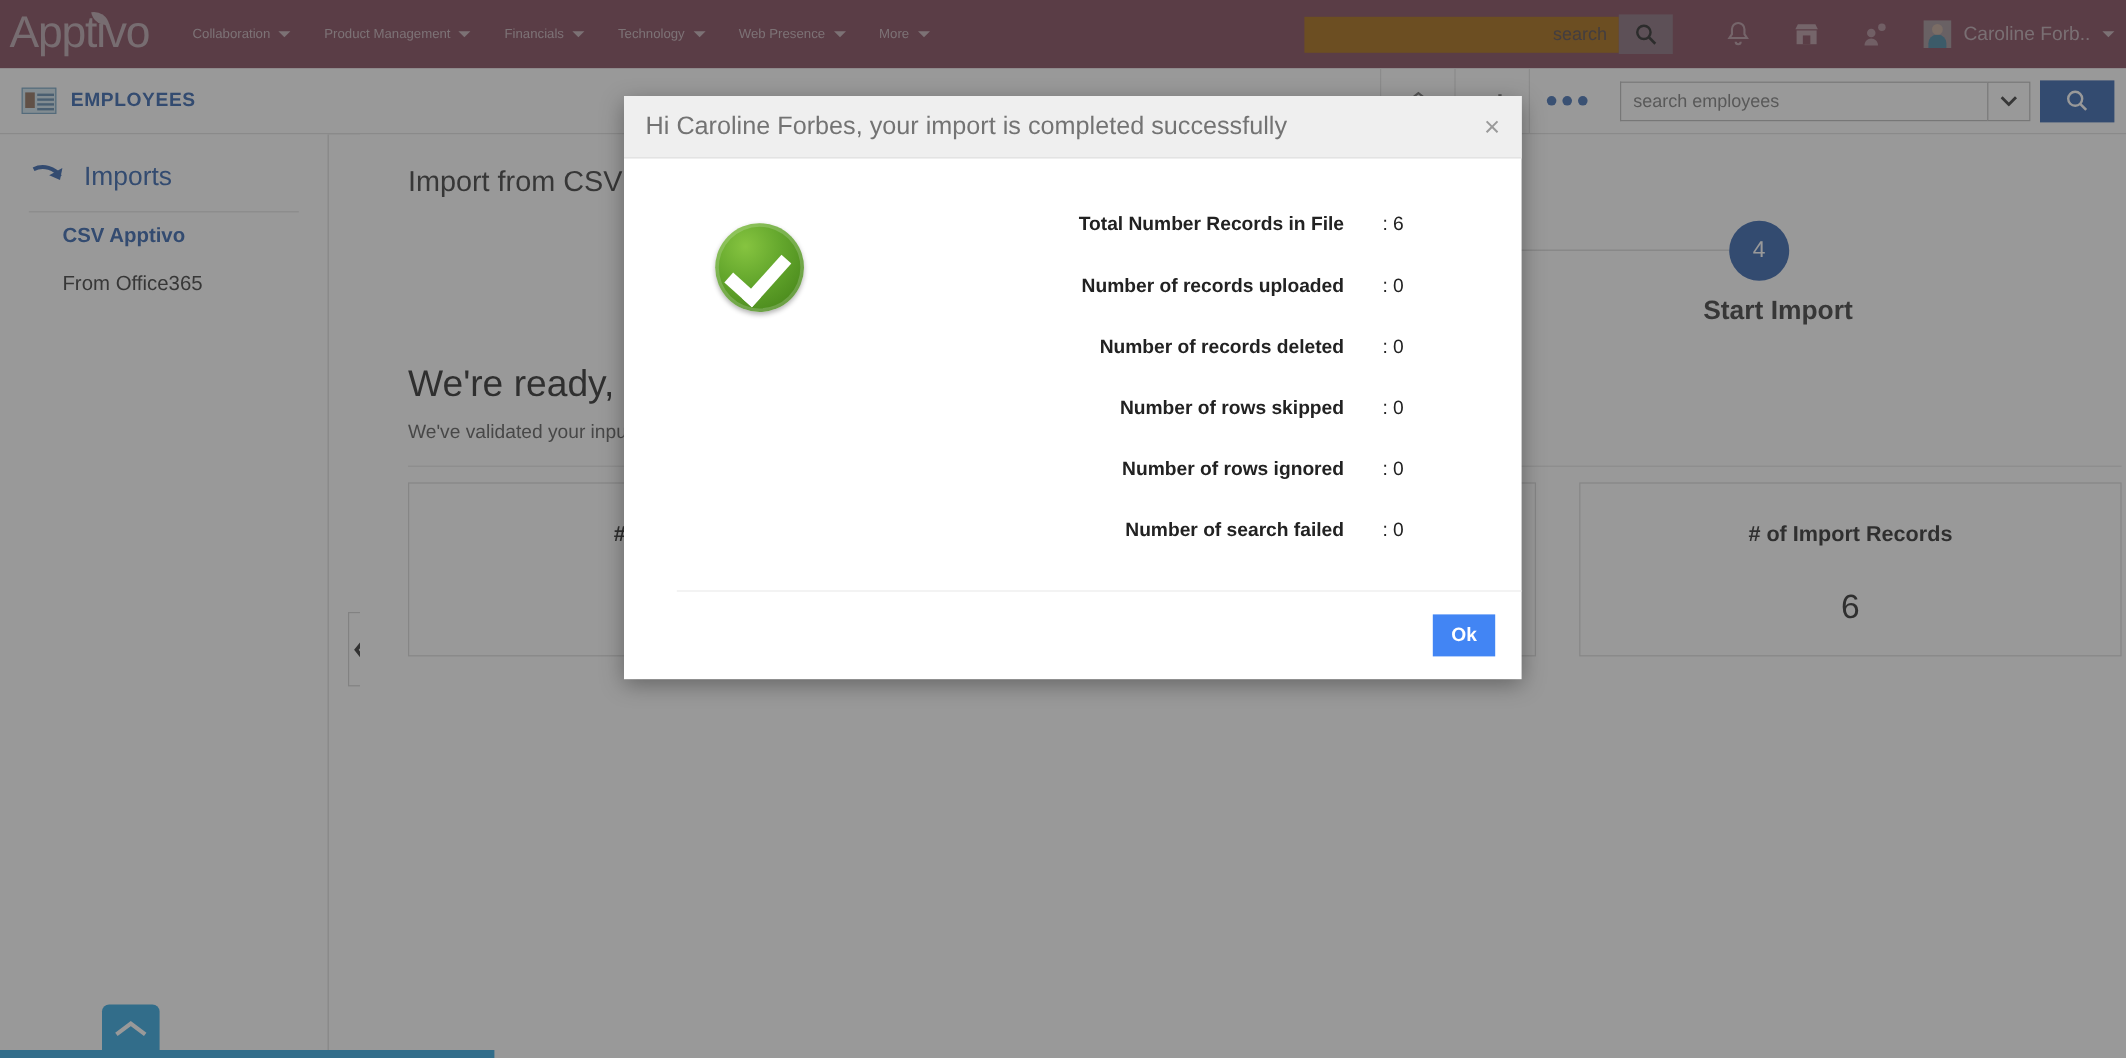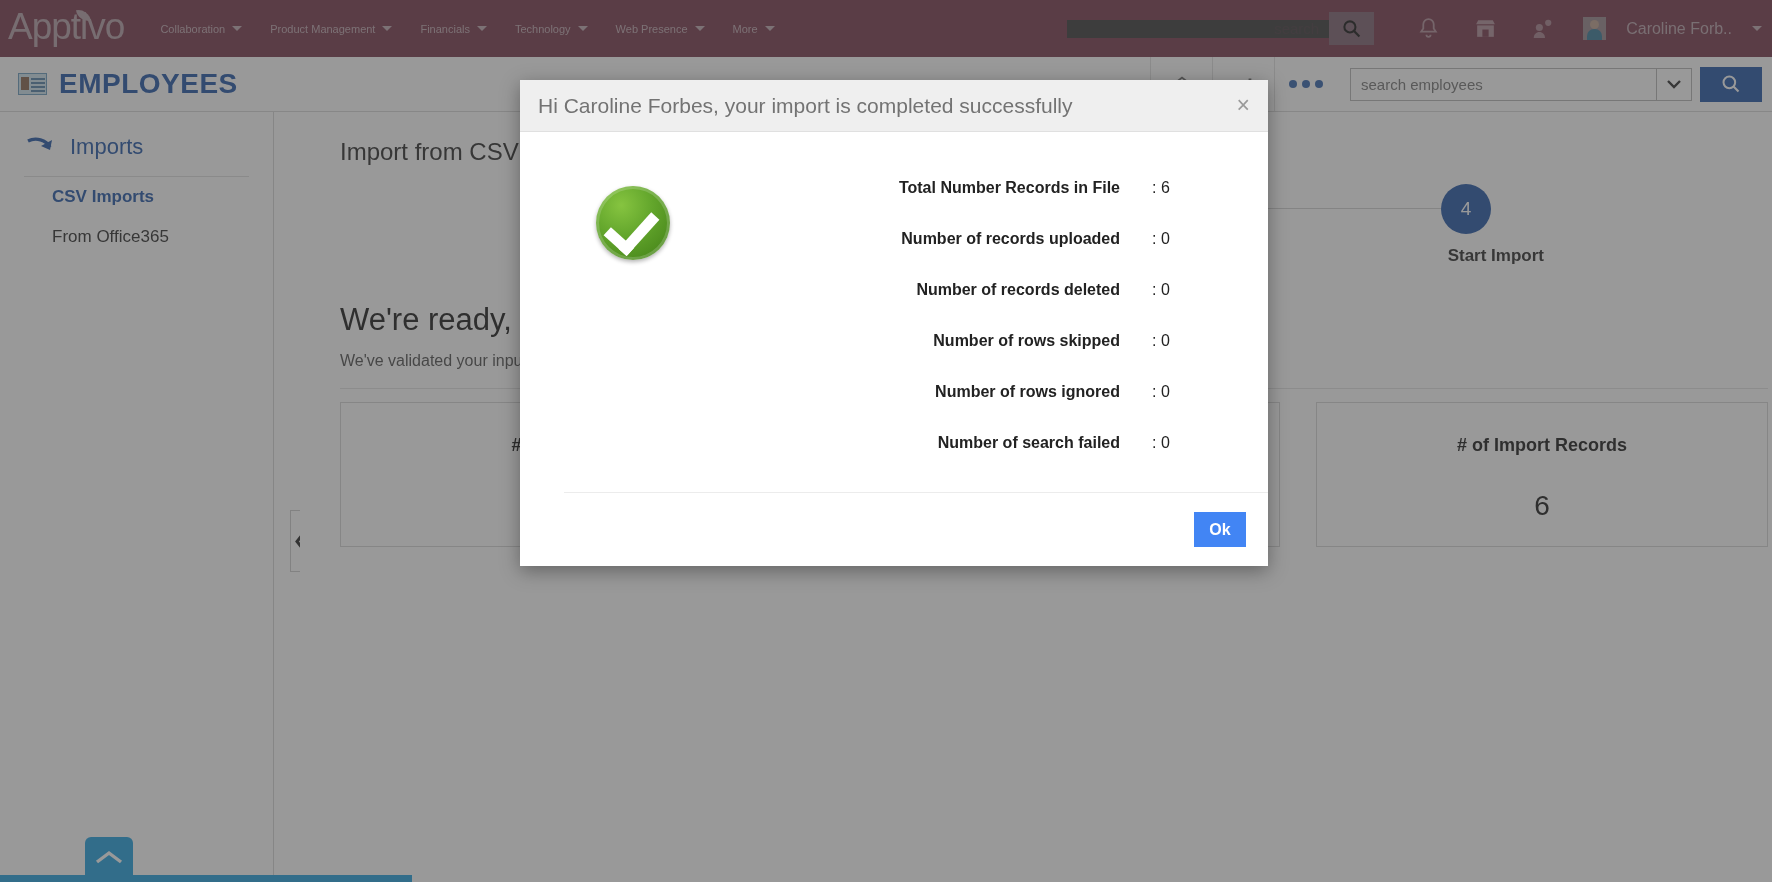--- a/index.html
+++ b/index.html
@@ -32,34 +32,34 @@
   }
   .caret {
     width: 0; height: 0; border-left: 5px solid transparent;
     border-right: 5px solid transparent; border-top: 5px solid #c3adb5;
   }
   .navright {
     margin-left: auto; display: flex; align-items: center; gap: 0; padding-right: 10px;
   }
   .searchwrap { display: flex; align-items: center; margin-right: 26px; }
   .searchbox {
-    width: 262px; height: 18px; background: #404040; border: none; outline: none;
+    width: 262px; height: 30px; background: #a16207; border: none; outline: none;
     color: #d8ccd1; font-size: 15px; padding: 0 10px;
     font-family: "Liberation Sans", sans-serif;
     text-align: right;
   }
   .searchbox::placeholder { color: #4b4045; }
   .searchbtn {
     width: 45px; height: 33px; background: #836875; border: none; cursor: pointer;
     display: flex; align-items: center; justify-content: center;
   }
   .ico { opacity: .62; }
   .navicon { padding: 0 16px; cursor: pointer; display: flex; align-items: center; }
   .userchip {
-    display: flex; align-items: center; gap: 20px; padding-left: 12px; cursor: pointer;
+    display: flex; align-items: center; gap: 10px; padding-left: 12px; cursor: pointer;
   }
   .avatar {
     width: 23px; height: 23px; background: #9b8a90; display: block; position: relative;
     overflow: hidden;
   }
   .avatar:after {
     content: ""; position: absolute; left: 4px; top: 12px; width: 15px; height: 13px;
     background: #3e7d9c; border-radius: 7px 7px 0 0;
   }
   .avatar:before {
@@ -84,21 +84,21 @@
   .badge-icon:before {
     content: ""; position: absolute; left: 2px; top: 3px; width: 8px; height: 13px;
     background: #8a6a54;
   }
   .badge-icon:after {
     content: ""; position: absolute; left: 12px; top: 4px; width: 14px; height: 2px;
     background: #5b87ab;
     box-shadow: 0 4px 0 #5b87ab, 0 8px 0 #5b87ab, 0 12px 0 #5b87ab;
   }
   .module-name {
-    color: #2a5caa; font-size: 28px; font-weight: bold; letter-spacing: .5px;
+    color: #2a5caa; font-size: 16px; font-weight: bold; letter-spacing: .5px;
   }
   .modulebar-right {
     margin-left: auto; display: flex; align-items: stretch; height: 100%;
   }
   .iconcell {
     width: 62px; display: flex; align-items: center; justify-content: center;
     border-left: 1px solid #e2e2e2; cursor: pointer;
   }
   .dots { display: flex; gap: 5px; }
   .dots i { width: 8px; height: 8px; border-radius: 50%; background: #3a69b0; display: block; }
@@ -148,21 +148,21 @@
   }
   .step4 {
     position: absolute; right: 221px; top: 10px; width: 50px; height: 50px;
     border-radius: 50%; background: #2a5caa; color: #fff; font-size: 19px;
     display: flex; align-items: center; justify-content: center;
   }
   .step-line {
     position: absolute; right: 271px; top: 34px; width: 270px; height: 1px; background: #d3d3d3;
   }
   .step-label {
-    position: absolute; right: 168px; top: 72px; font-size: 17px; font-weight: bold; color: #333;
+    position: absolute; right: 168px; top: 72px; font-size: 22px; font-weight: bold; color: #333;
   }
   .ready-title { position: absolute; top: 190px; left: 40px; font-size: 31px; color: #222; }
   .ready-sub   { position: absolute; top: 240px; left: 40px; font-size: 16px; color: #555; }
   .card-row {
     position: absolute; top: 290px; left: 40px; right: 4px;
     display: flex; gap: 36px;
   }
   .divider-line { position: absolute; top: 276px; left: 40px; right: 4px; height: 1px; background: #e4e4e4; }
   .card {
     flex: 1; border: 1px solid #d7d7d7; height: 145px; text-align: center; padding-top: 32px;
@@ -353,21 +353,21 @@
   <div class="sidebar">
     <div class="side-head">
       <svg width="32" height="20" viewBox="0 0 32 20">
         <path d="M2 4c8-4 18-1 22 6" fill="none" stroke="#2a5caa" stroke-width="3.4"></path>
         <path d="M26 3l-2 10-9-4z" fill="#2a5caa"></path>
       </svg>
       <span class="side-head-text">Imports</span>
     </div>
     <div class="side-rule"></div>
     <div class="side-item active">
-      <span>CSV Imports</span>
+      <span>CSV Apptivo</span>
     </div>
     <div class="side-item">
       <span>From Office365</span>
     </div>
   </div>
 
   <div class="collapse-handle">
     <svg width="11" height="17" viewBox="0 0 11 17">
       <path d="M8 1L2 8.5 8 16" fill="none" stroke="#2b2b2b" stroke-width="3"></path>
     </svg>

